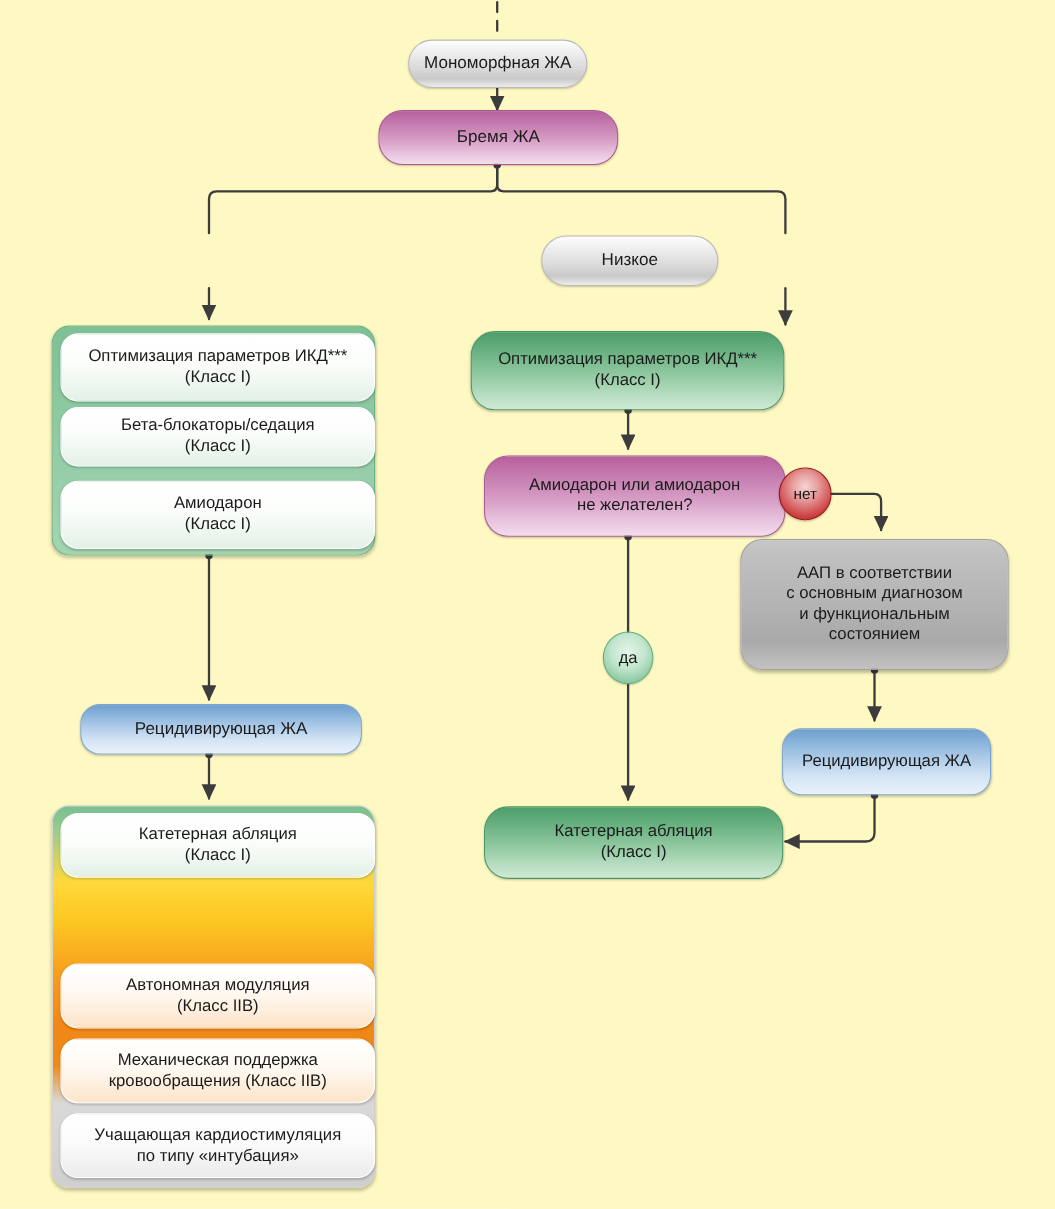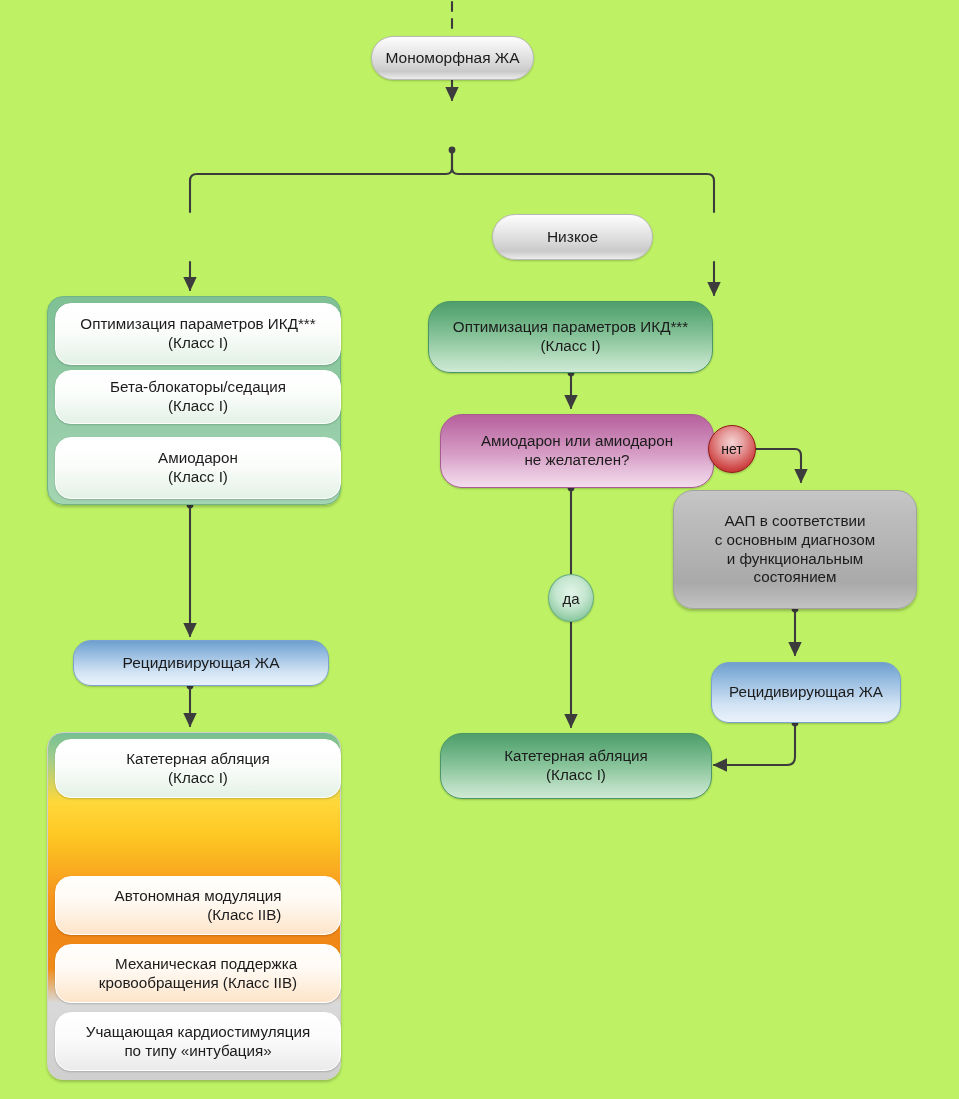--- a/index.html
+++ b/index.html
@@ -4,21 +4,21 @@
 <style>
   html,body{margin:0;padding:0;background:#fff;}
   body{
     font-family:"Liberation Sans","DejaVu Sans",sans-serif;
     -webkit-font-smoothing:antialiased;
   }
   #stage{
     position:relative;
     width:959px;
     height:1099px;
-    background:#bef264;
+    background:#fef9c3;
     overflow:hidden;
   }
   #edges{
     position:absolute;
     left:0;top:0;
     width:959px;height:1099px;
     pointer-events:none;
   }
 
   
@@ -121,21 +121,20 @@
     background:linear-gradient(to bottom,#ffffff 0%,#fbfdfb 45%,#e3f1e6 100%);
     border:1px solid #ffffff;
   }
   .card-yellow{
     background:linear-gradient(to bottom,#ffffff 0%,#fffcf0 45%,#fdf0cf 100%);
     border:1px solid #ffffff;
   }
   .card-orange{
     background:linear-gradient(to bottom,#ffffff 0%,#fff9f1 45%,#fde4c9 100%);
     border:1px solid #ffffff;
-    text-align:right;
   }
   .card-grey{
     background:linear-gradient(to bottom,#ffffff 0%,#fbfbfb 45%,#ebebeb 100%);
     border:1px solid #ffffff;
   }
 
   
   .bubble{
     position:absolute;
     box-sizing:border-box;
@@ -202,20 +201,21 @@
       <circle cx="795" cy="609" r="3.4" fill="#3c3c3c" stroke="none"></circle>
       <path d="M795,609 L795,655" marker-end="url(#arrow)"></path>
 
       <circle cx="795" cy="723" r="3.4" fill="#3c3c3c" stroke="none"></circle>
       <path d="M795,723 L795,757 Q795,765 787,765 L714,765" marker-end="url(#arrow)"></path>
     </g>
   </svg>
 
   <div class="node pill-grey" style="left:371px;top:36px;width:163px;height:44px;font-size:15.5px;">Мономорфная ЖА</div>
 
+  <div class="node pill-pink" style="left:344px;top:100px;width:218px;height:50px;font-size:15.5px;">Бремя ЖА</div>
 
 
   <div class="node pill-burden-low pill-grey" style="left:492px;top:214px;width:161px;height:46px;font-size:15.5px;">Низкое</div>
 
   <div class="panel panel-green" style="left:47px;top:296px;width:294px;height:209px;"></div>
 
   <div class="card card-green" style="left:55px;top:303px;width:286px;height:62px;font-size:15.2px;">Оптимизация параметров ИКД***
 (Класс I)</div>
 
   <div class="card card-green" style="left:55px;top:370px;width:286px;height:54px;font-size:15.2px;">Бета-блокаторы/седация

